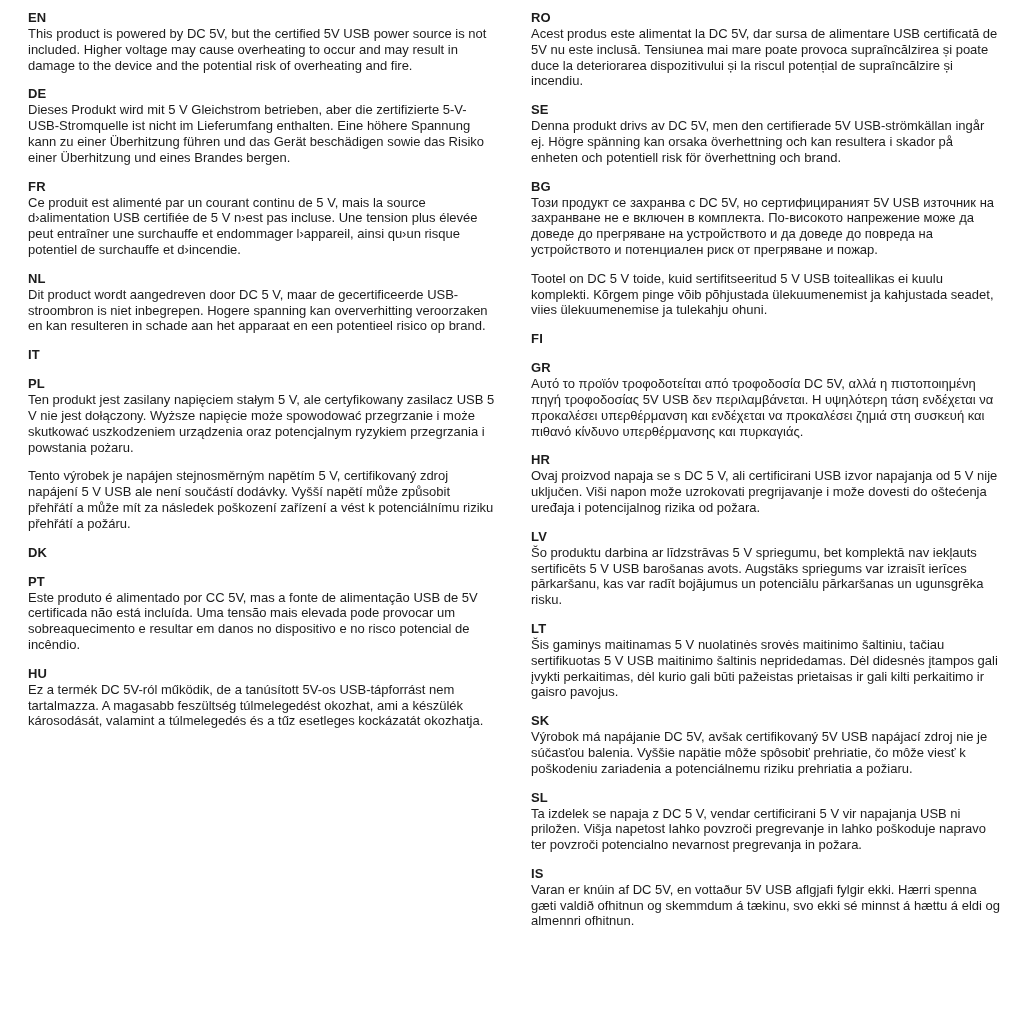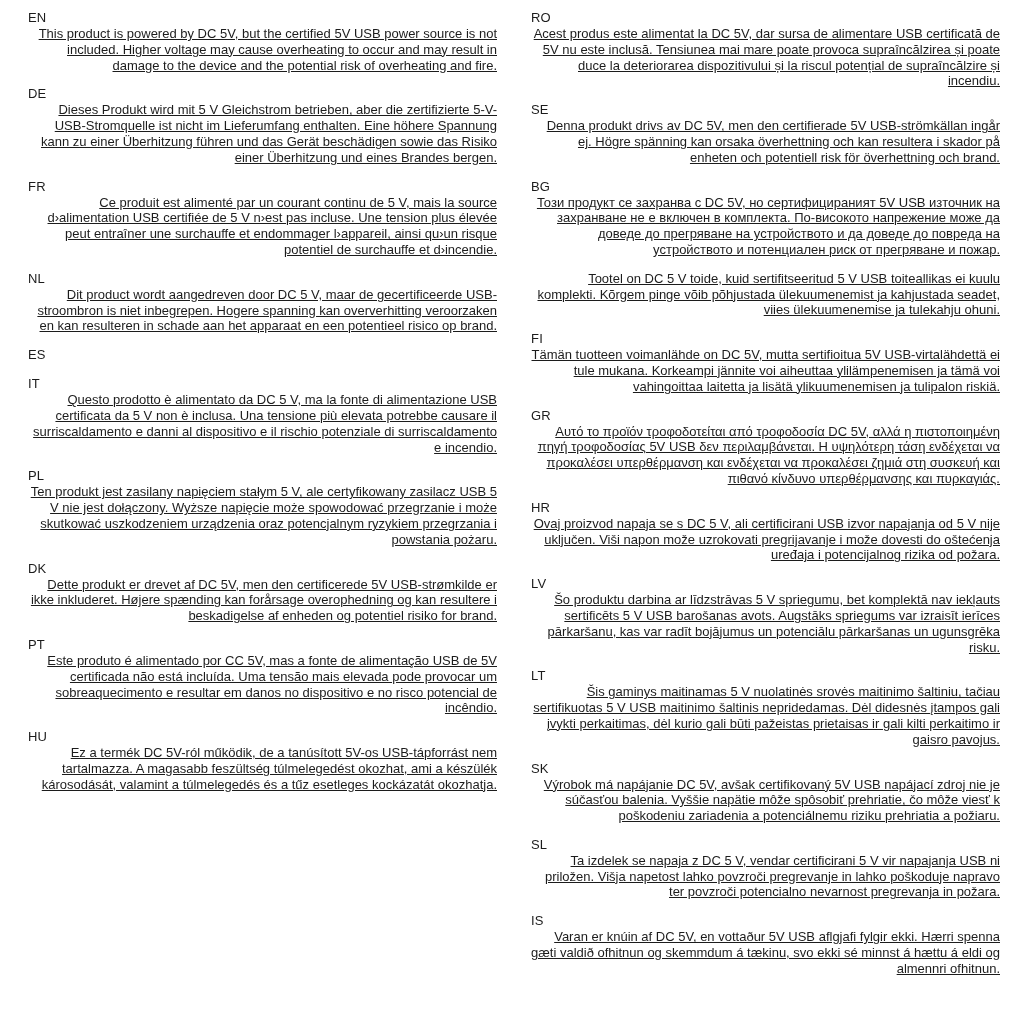--- a/index.html
+++ b/index.html
@@ -29,32 +29,31 @@
   .col {
     flex: 1 1 0;
     min-width: 0;
   }
   .lang-section {
     margin: 0 0 13px 0;
   }
   .lang-code {
     font-size: 13px;
     line-height: 16px;
-    font-weight: 400;
+    font-weight: 700;
     margin: 0;
     padding: 0;
     letter-spacing: 0.2px;
   }
   .lang-text {
     font-size: 13px;
     line-height: 15.8px;
     margin: 0;
     padding: 0;
-    text-align: right;
-    text-decoration: underline;
+    text-align: left;
   }
 </style>
 </head>
 <body>
 
 <div class="page">
   <div class="columns">
     <div class="col">
   <section class="lang-section">
     <h2 class="lang-code">EN</h2>
@@ -70,39 +69,37 @@
     <h2 class="lang-code">FR</h2>
     <p class="lang-text">Ce produit est alimenté par un courant continu de 5 V, mais la source d›alimentation USB certifiée de 5 V n›est pas incluse. Une tension plus élevée peut entraîner une surchauffe et endommager l›appareil, ainsi qu›un risque potentiel de surchauffe et d›incendie.</p>
   </section>
 
   <section class="lang-section">
     <h2 class="lang-code">NL</h2>
     <p class="lang-text">Dit product wordt aangedreven door DC 5 V, maar de gecertificeerde USB-stroombron is niet inbegrepen. Hogere spanning kan oververhitting veroorzaken en kan resulteren in schade aan het apparaat en een potentieel risico op brand.</p>
   </section>
 
   <section class="lang-section">
-    <h2 class="lang-code">ES</h2>
   </section>
 
   <section class="lang-section">
     <h2 class="lang-code">IT</h2>
-    <p class="lang-text">Questo prodotto è alimentato da DC 5 V, ma la fonte di alimentazione USB certificata da 5 V non è inclusa. Una tensione più elevata potrebbe causare il surriscaldamento e danni al dispositivo e il rischio potenziale di surriscaldamento e incendio.</p>
   </section>
 
   <section class="lang-section">
     <h2 class="lang-code">PL</h2>
     <p class="lang-text">Ten produkt jest zasilany napięciem stałym 5 V, ale certyfikowany zasilacz USB 5 V nie jest dołączony. Wyższe napięcie może spowodować przegrzanie i może skutkować uszkodzeniem urządzenia oraz potencjalnym ryzykiem przegrzania i powstania pożaru.</p>
   </section>
 
   <section class="lang-section">
+    <p class="lang-text">Tento výrobek je napájen stejnosměrným napětím 5 V, certifikovaný zdroj napájení 5 V USB ale není součástí dodávky. Vyšší napětí může způsobit přehřátí a může mít za následek poškození zařízení a vést k potenciálnímu riziku přehřátí a požáru.</p>
   </section>
 
   <section class="lang-section">
     <h2 class="lang-code">DK</h2>
-    <p class="lang-text">Dette produkt er drevet af DC 5V, men den certificerede 5V USB-strømkilde er ikke inkluderet. Højere spænding kan forårsage overophedning og kan resultere i beskadigelse af enheden og potentiel risiko for brand.</p>
   </section>
 
   <section class="lang-section">
     <h2 class="lang-code">PT</h2>
     <p class="lang-text">Este produto é alimentado por CC 5V, mas a fonte de alimentação USB de 5V certificada não está incluída. Uma tensão mais elevada pode provocar um sobreaquecimento e resultar em danos no dispositivo e no risco potencial de incêndio.</p>
   </section>
 
   <section class="lang-section">
     <h2 class="lang-code">HU</h2>
     <p class="lang-text">Ez a termék DC 5V-ról működik, de a tanúsított 5V-os USB-tápforrást nem tartalmazza. A magasabb feszültség túlmelegedést okozhat, ami a készülék károsodását, valamint a túlmelegedés és a tűz esetleges kockázatát okozhatja.</p>
@@ -124,21 +121,20 @@
     <h2 class="lang-code">BG</h2>
     <p class="lang-text">Този продукт се захранва с DC 5V, но сертифицираният 5V USB източник на захранване не е включен в комплекта. По-високото напрежение може да доведе до прегряване на устройството и да доведе до повреда на устройството и потенциален риск от прегряване и пожар.</p>
   </section>
 
   <section class="lang-section">
     <p class="lang-text">Tootel on DC 5 V toide, kuid sertifitseeritud 5 V USB toiteallikas ei kuulu komplekti. Kõrgem pinge võib põhjustada ülekuumenemist ja kahjustada seadet, viies ülekuumenemise ja tulekahju ohuni.</p>
   </section>
 
   <section class="lang-section">
     <h2 class="lang-code">FI</h2>
-    <p class="lang-text">Tämän tuotteen voimanlähde on DC 5V, mutta sertifioitua 5V USB-virtalähdettä ei tule mukana. Korkeampi jännite voi aiheuttaa ylilämpenemisen ja tämä voi vahingoittaa laitetta ja lisätä ylikuumenemisen ja tulipalon riskiä.</p>
   </section>
 
   <section class="lang-section">
     <h2 class="lang-code">GR</h2>
     <p class="lang-text">Αυτό το προϊόν τροφοδοτείται από τροφοδοσία DC 5V, αλλά η πιστοποιημένη πηγή τροφοδοσίας 5V USB δεν περιλαμβάνεται. Η υψηλότερη τάση ενδέχεται να προκαλέσει υπερθέρμανση και ενδέχεται να προκαλέσει ζημιά στη συσκευή και πιθανό κίνδυνο υπερθέρμανσης και πυρκαγιάς.</p>
   </section>
 
   <section class="lang-section">
     <h2 class="lang-code">HR</h2>
     <p class="lang-text">Ovaj proizvod napaja se s DC 5 V, ali certificirani USB izvor napajanja od 5 V nije uključen. Viši napon može uzrokovati pregrijavanje i može dovesti do oštećenja uređaja i potencijalnog rizika od požara.</p>

